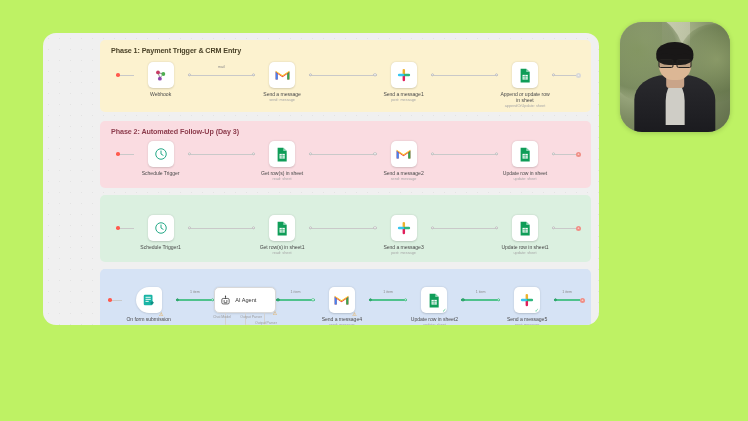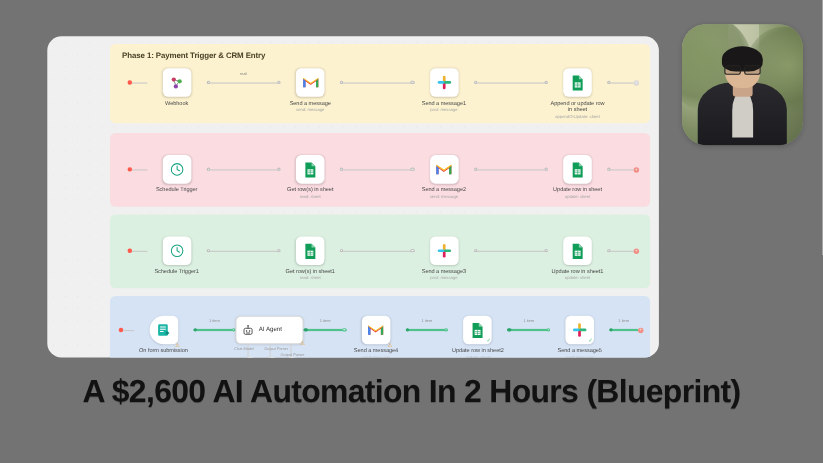--- a/index.html
+++ b/index.html
@@ -2,21 +2,21 @@
 <html><head>
 <meta charset="utf-8">
 <style>
   * { box-sizing: border-box; margin: 0; padding: 0; }
   html, body {
     width: 748px; height: 421px; overflow: hidden;
     font-family: "Liberation Sans", sans-serif;
   }
   #stage {
     position: relative; width: 748px; height: 421px;
-    background: #737373;
+    background: #bef264;
   }
 
   
   #canvas-card {
     position: absolute; left: 43px; top: 33px;
     width: 556px; height: 292px;
     background: #F0F0F0;
     border-radius: 13px;
     overflow: hidden;
   }
@@ -345,20 +345,21 @@
         <div class="conn" style="flex:0 0 24px">
           <div class="dot-l"></div>
           <div class="line"></div>
         </div>
         <div class="end-dot">+</div>
         <div style="flex:0 0 10px"></div>
       </div>
     </div>
 
     <div class="phase p2">
+      <div class="phase-title">Phase 2: Automated Follow-Up (Day 3)</div>
       <div class="row">
         <div style="flex:0 0 16px"></div>
         <div class="start-dot"></div>
         <div class="conn" style="flex:0 0 14px">
             <div class="line"></div>
           </div>
 
         <div class="node-wrap">
           <div class="node-box" style="border-radius:5px 5px 5px 5px">
             <svg width="14" height="14" viewBox="0 0 24 24">
@@ -661,15 +662,14 @@
     <div class="head"></div>
     <div class="hair"></div>
     <div class="hair2"></div>
     <div class="glasses">
       <div class="lens"></div>
         <div class="bridge"></div>
         <div class="lens"></div>
     </div>
   </div>
 
-  <div id="headline">A $2,600 AI Automation In 2 Hours (Blueprint)</div>
 
 </div>
 
 </body></html>

